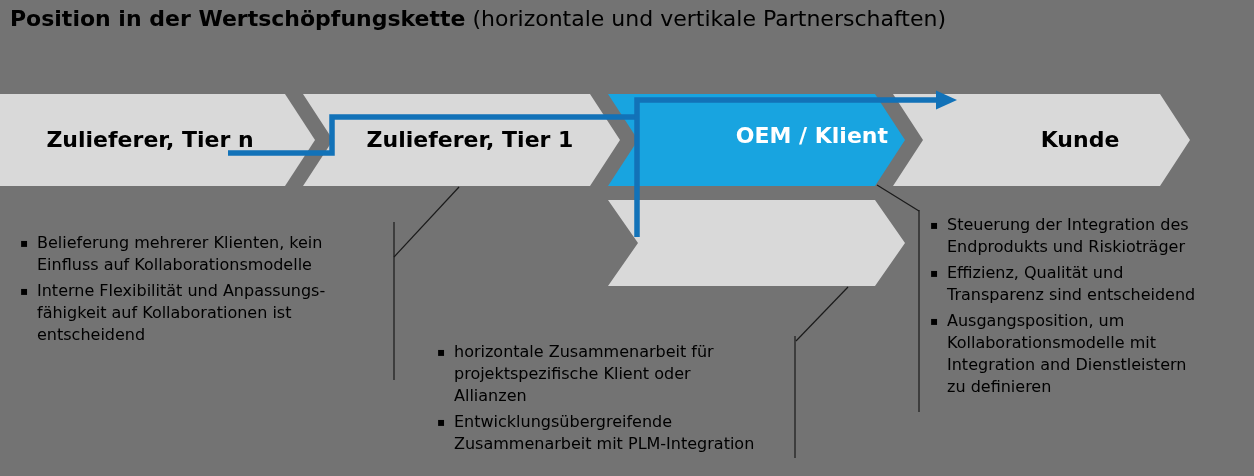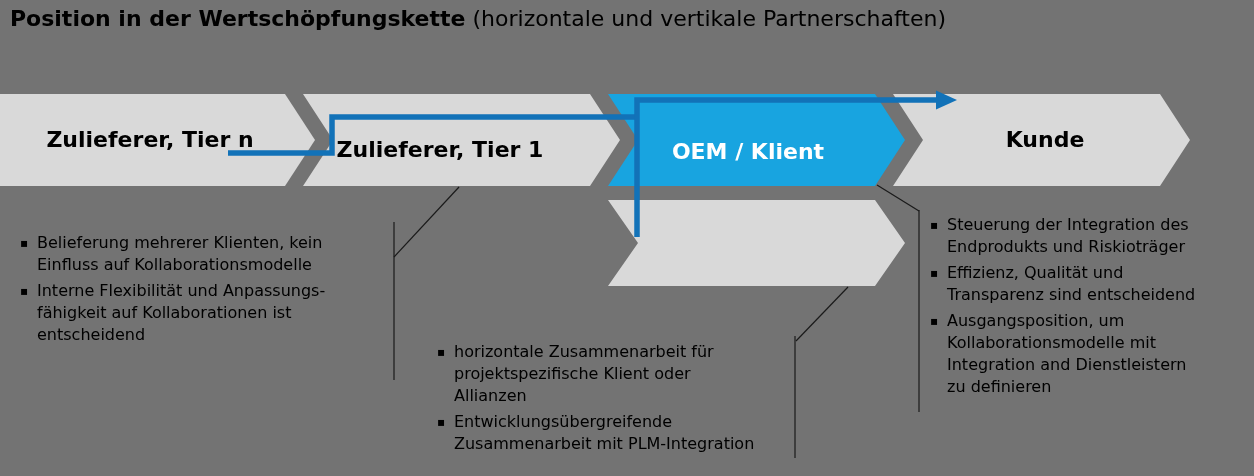--- a/index.html
+++ b/index.html
@@ -53,23 +53,23 @@
     <path class="flow-line" d="M637 237 V100 H936"></path>
     <polygon class="flow-head" points="936,90.5 957,100 936,109.5"></polygon>
   </svg>
 
   <div class="title">
     <span class="t-bold">Position in der Wertschöpfungskette</span><span class="t-reg"> (horizontale und vertikale Partnerschaften)</span>
   </div>
 
 
   <div class="chev-label" style="left:10px;top:129px;width:280px;">Zulieferer, Tier n</div>
-  <div class="chev-label" style="left:300px;top:129px;width:280px;margin-top:10px;">Zulieferer, Tier 1</div>
-  <div class="chev-label white" style="left:608px;top:141px;width:280px;">OEM / Klient</div>
-  <div class="chev-label" style="left:905px;top:129px;width:280px;">Kunde</div>
+  <div class="chev-label" style="left:330px;top:129px;width:280px;">Zulieferer, Tier 1</div>
+  <div class="chev-label white" style="left:608px;top:125px;width:280px;text-align:right;">OEM / Klient</div>
+  <div class="chev-label" style="left:940px;top:129px;width:280px;">Kunde</div>
 
   <div class="note" style="left:20px;top:232px;">
     <div class="bullet-item">
       <span class="bullet">▪</span>
       <span class="btext">Belieferung mehrerer Klienten, kein
 Einfluss auf Kollaborationsmodelle</span>
     </div>
     <div class="bullet-item">
       <span class="bullet">▪</span>
       <span class="btext">Interne Flexibilität und Anpassungs-

